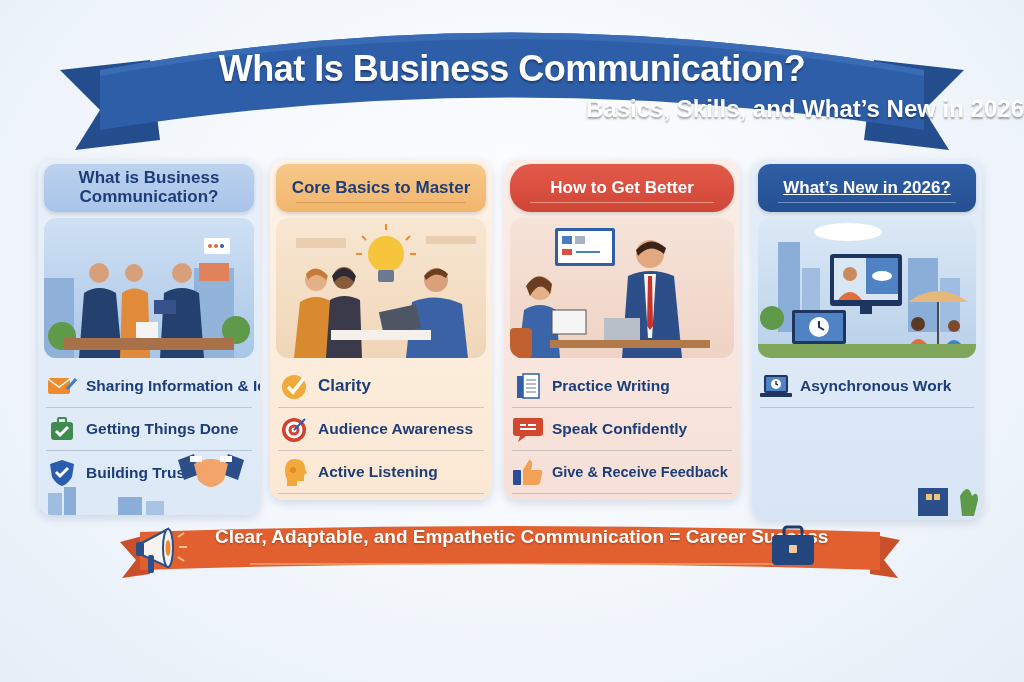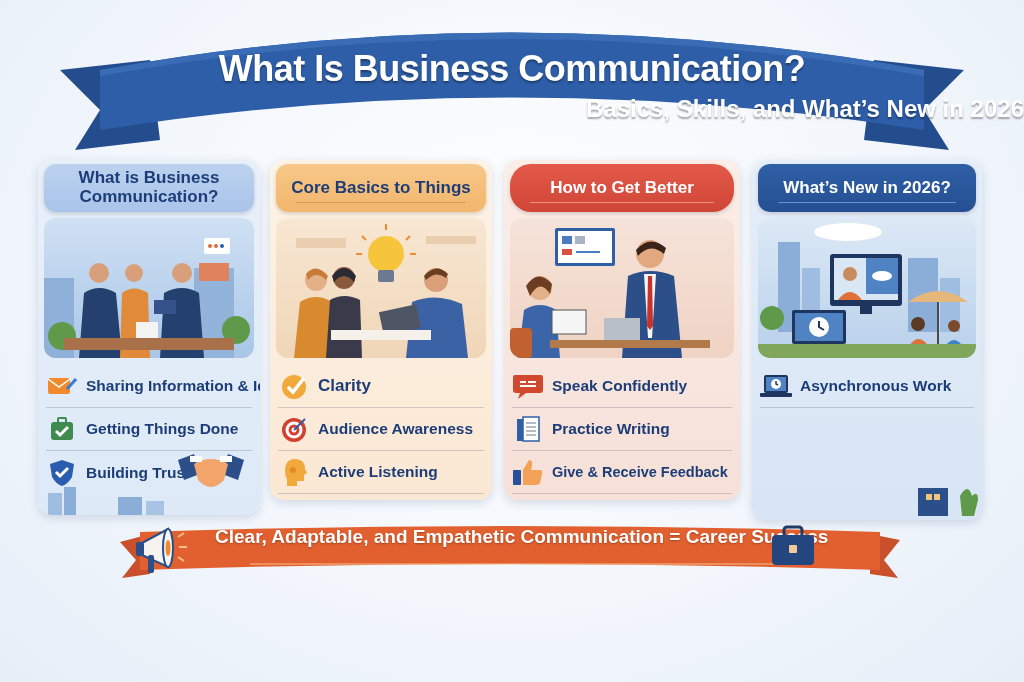--- a/index.html
+++ b/index.html
@@ -53,21 +53,21 @@
 
   #card1 { left: 38px; width: 222px; height: 355px; background: linear-gradient(#e8f0fa, #dde9f7); }
   #card1 .card-header { background: linear-gradient(#bcd2ee, #a9c4ea); color: #1d3d78; font-size: 17px; }
   #card2 { left: 270px; width: 222px; height: 340px; background: linear-gradient(#fdf3e6, #fbe8d4); }
   #card2 .card-header { background: linear-gradient(#f7c889, #f2b56c); color: #1d3d78; font-size: 17px; }
   #card2 .hline { background: #c0843e; }
   #card3 { left: 504px; width: 236px; height: 340px; background: linear-gradient(#fbeee8, #f6e0d7); }
   #card3 .card-header { background: linear-gradient(#e3594a, #cf4637); color: #fff; font-size: 17px; border-radius: 21px; }
   #card3 .hline { background: #f6c7a8; }
   #card4 { left: 752px; width: 230px; height: 360px; background: linear-gradient(#e5eef9, #d7e5f5); }
-  #card4 .card-header { background: linear-gradient(#2f5fa6, #254f92); color: #fff; font-size: 17px; }
+  #card4 .card-header { background: linear-gradient(#2f5fa6, #254f92); color: #fff; font-size: 17px; text-decoration: underline; }
   #card4 .hline { background: #9fbbe4; }
 
   
   .bottom-ribbon { position: absolute; left: 110px; top: 512px; width: 800px; height: 70px; }
   .bottom-text {
     position: absolute; left: 215px; top: 526px; width: 560px; text-align: center;
     color: #fff; font-weight: bold; font-size: 19px; white-space: nowrap;
     text-shadow: 0 1px 2px rgba(0,0,0,.3);
   }
 </style>
@@ -161,21 +161,21 @@
         <rect x="10" y="8" width="14" height="22" fill="#9fbde0"></rect>
         <rect x="26" y="2" width="12" height="28" fill="#8aaed8"></rect>
         <rect x="80" y="12" width="24" height="18" fill="#8aaed8"></rect>
         <rect x="108" y="16" width="18" height="14" fill="#a8c3e4"></rect>
       </svg>
   </div>
 </div>
 
 <div class="card" id="card2">
   <div class="card-header">
-    <span>Core Basics to Things</span>
+    <span>Core Basics to Master</span>
     <div class="hline"></div>
   </div>
   <div class="scene" style="background:linear-gradient(#f8e7d3,#f0d6b8);">
     <svg width="210" height="140" viewBox="0 0 210 140">
       <rect x="20" y="20" width="50" height="10" fill="#e9cfb0"></rect>
       <rect x="150" y="18" width="50" height="8" fill="#e9cfb0"></rect>
 
       <g>
         <circle cx="110" cy="36" r="18" fill="#f7c53c"></circle>
         <rect x="102" y="52" width="16" height="12" rx="2" fill="#6b7a90"></rect>
@@ -261,43 +261,43 @@
       <path d="M112 140 L118 58 Q140 48 164 58 L172 140 Z" fill="#2c4f8a"></path>
       <path d="M134 56 L146 56 L142 120 L138 120 Z" fill="#f5f5f5"></path>
       <path d="M138 58 L142 58 L143 108 L140 112 L137 108 Z" fill="#c8322a"></path>
       <rect x="94" y="100" width="36" height="22" fill="#b8bfc8"></rect>
       <rect x="40" y="122" width="160" height="8" fill="#b27a4a"></rect>
     </svg>
   </div>
   <div class="items">
     <div class="item">
       <span class="ico">
-        <svg width="32" height="28" viewBox="0 0 32 28">
-            <path d="M3 3 H29 Q31 3 31 6 V18 Q31 21 28 21 H14 L6 27 L8 21 H4 Q1 21 1 18 V6 Q1 3 3 3 Z" fill="#d2482e"></path>
-            <line x1="8" y1="10" x2="14" y2="10" stroke="#fff" stroke-width="2"></line>
-            <line x1="16" y1="10" x2="24" y2="10" stroke="#fff" stroke-width="2"></line>
-            <line x1="8" y1="14" x2="24" y2="14" stroke="#fff" stroke-width="2"></line>
-          </svg>
-      </span>
-      <span class="item-label">Speak Confidently</span>
-    </div>
-    <div class="item">
-      <span class="ico">
         <svg width="28" height="28" viewBox="0 0 28 28">
             <rect x="3" y="4" width="8" height="22" fill="#2f5fa6"></rect>
             <rect x="9" y="2" width="16" height="24" fill="#fff" stroke="#2f5fa6" stroke-width="1.5"></rect>
             <g stroke="#6b7a90" stroke-width="1.2">
               <line x1="12" y1="8" x2="22" y2="8"></line>
               <line x1="12" y1="12" x2="22" y2="12"></line>
               <line x1="12" y1="16" x2="22" y2="16"></line>
               <line x1="12" y1="20" x2="22" y2="20"></line>
             </g>
           </svg>
       </span>
       <span class="item-label">Practice Writing</span>
+    </div>
+    <div class="item">
+      <span class="ico">
+        <svg width="32" height="28" viewBox="0 0 32 28">
+            <path d="M3 3 H29 Q31 3 31 6 V18 Q31 21 28 21 H14 L6 27 L8 21 H4 Q1 21 1 18 V6 Q1 3 3 3 Z" fill="#d2482e"></path>
+            <line x1="8" y1="10" x2="14" y2="10" stroke="#fff" stroke-width="2"></line>
+            <line x1="16" y1="10" x2="24" y2="10" stroke="#fff" stroke-width="2"></line>
+            <line x1="8" y1="14" x2="24" y2="14" stroke="#fff" stroke-width="2"></line>
+          </svg>
+      </span>
+      <span class="item-label">Speak Confidently</span>
     </div>
     <div class="item">
       <span class="ico">
         <svg width="32" height="28" viewBox="0 0 32 28">
             <rect x="1" y="12" width="8" height="15" rx="1" fill="#2a4f96"></rect>
             <path d="M11 12 L17 2 Q21 2 20 8 L19 12 H28 Q31 12 30 16 L28 25 Q27 27 24 27 H11 Z" fill="#f2a157"></path>
           </svg>
       </span>
       <span class="item-label" style="font-size:14.5px">Give &amp; Receive Feedback</span>
     </div>

